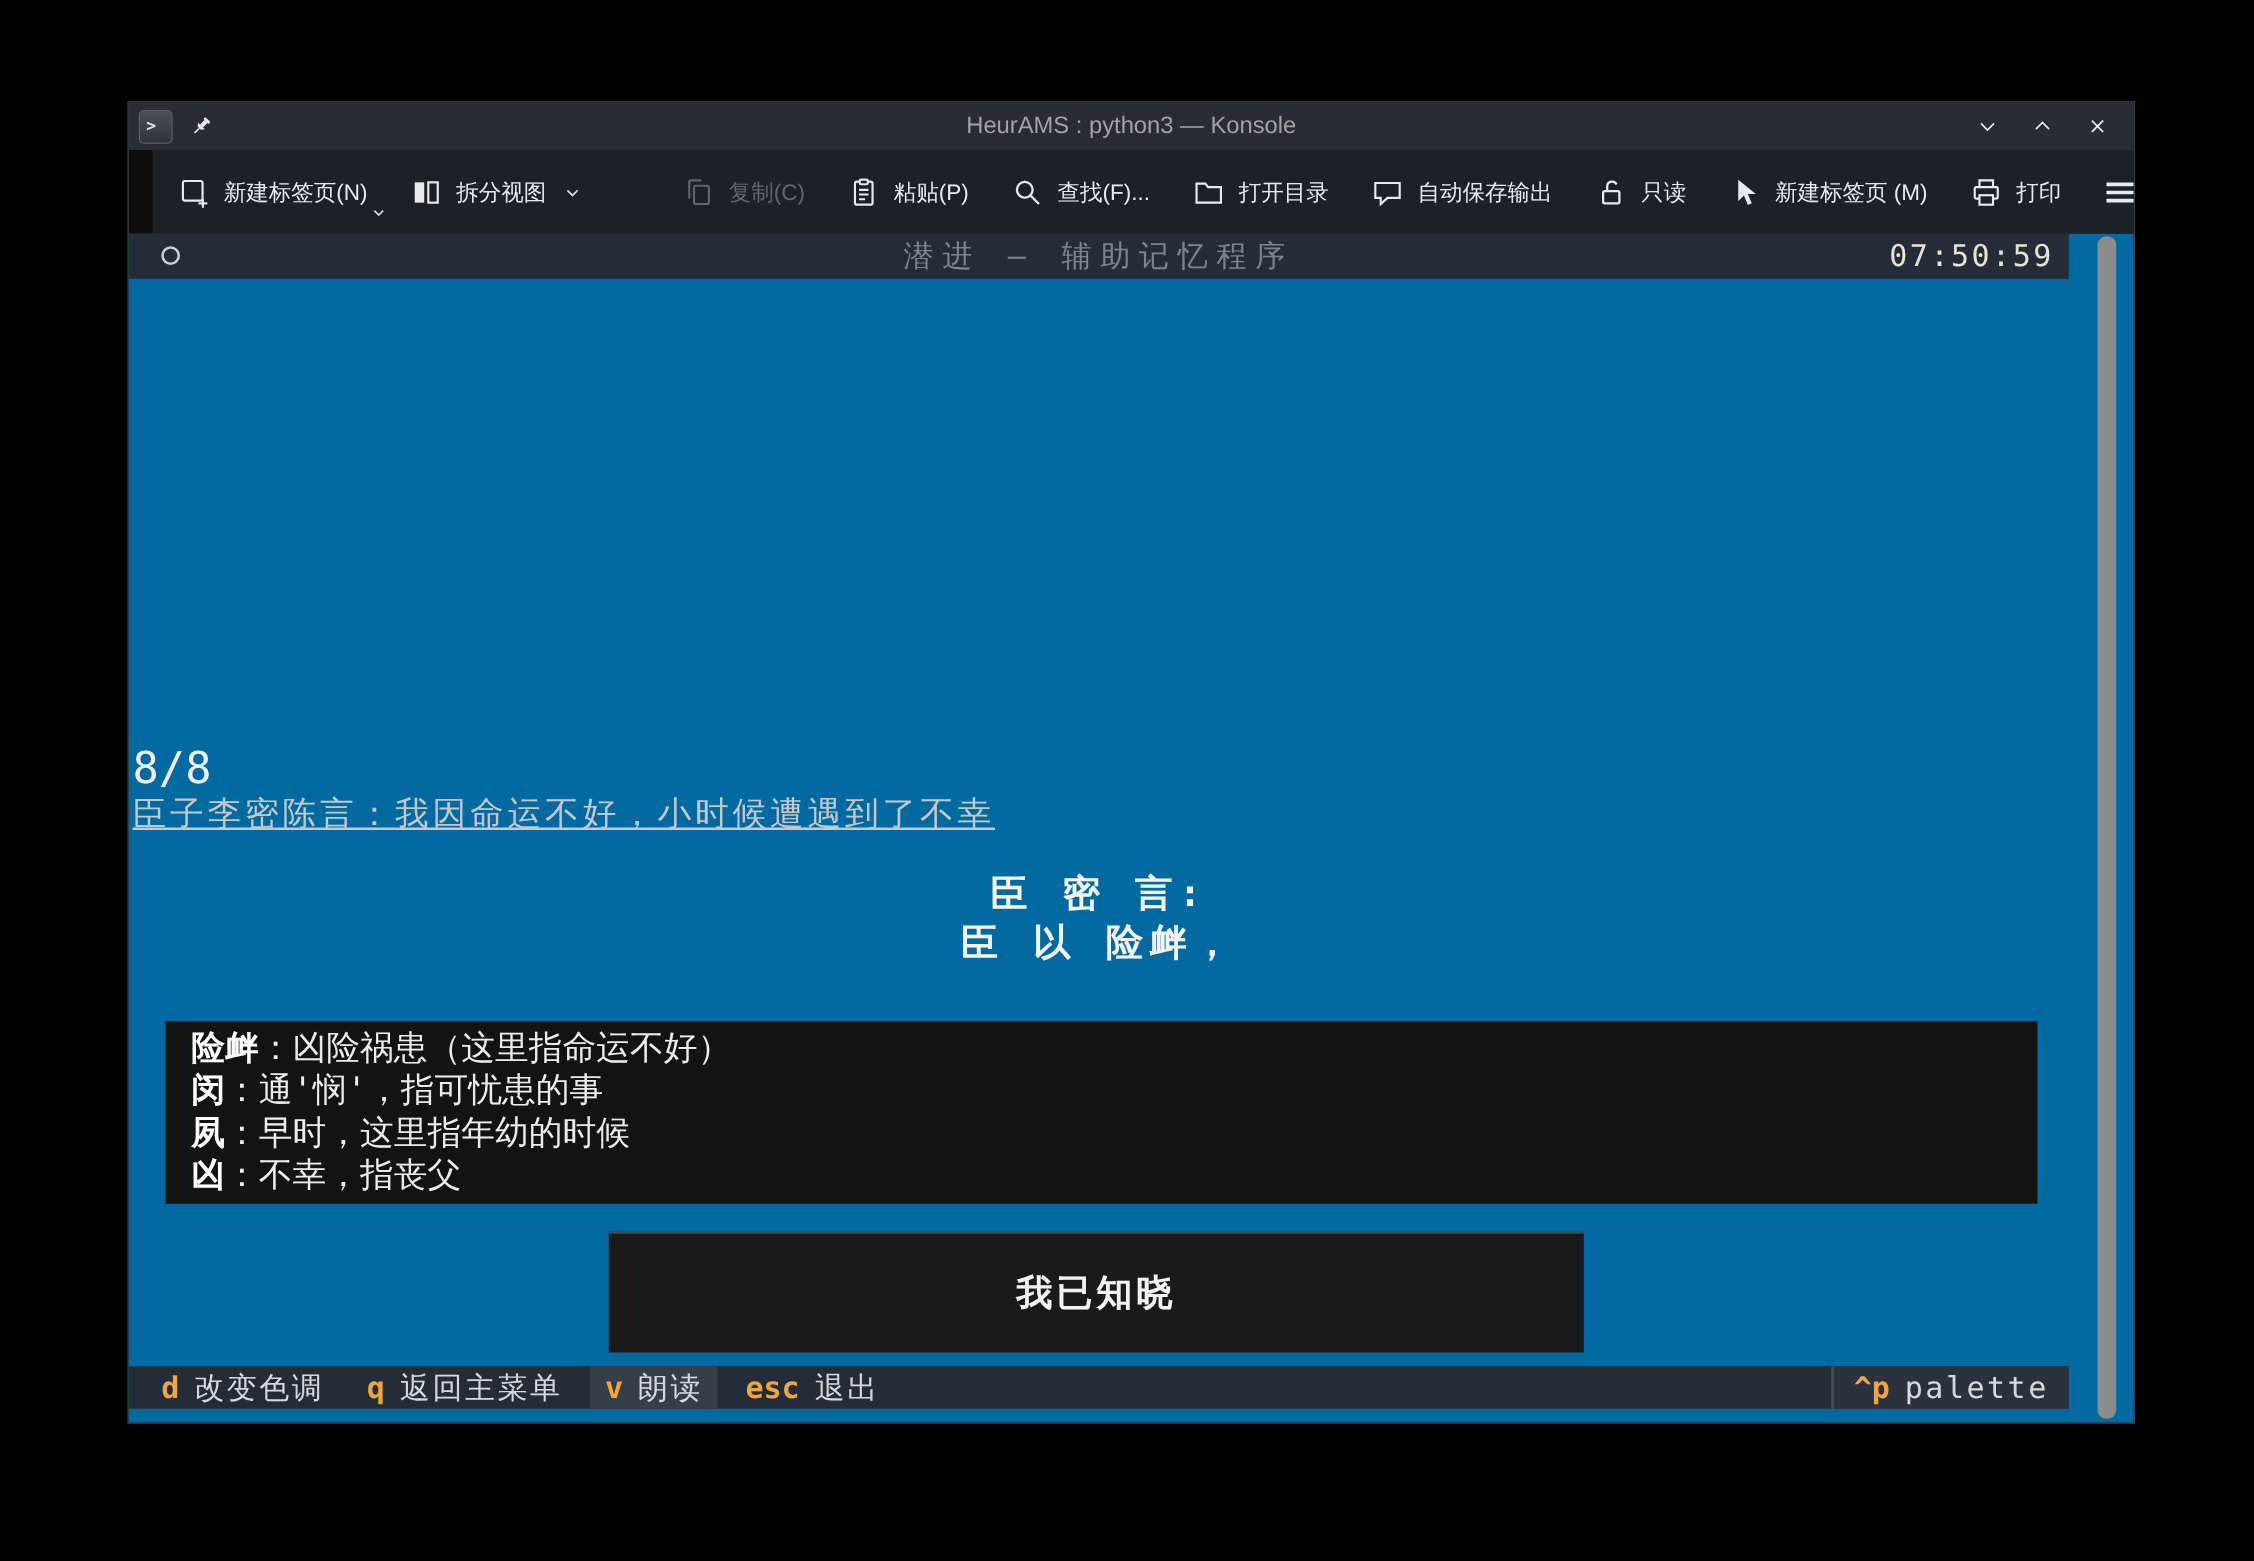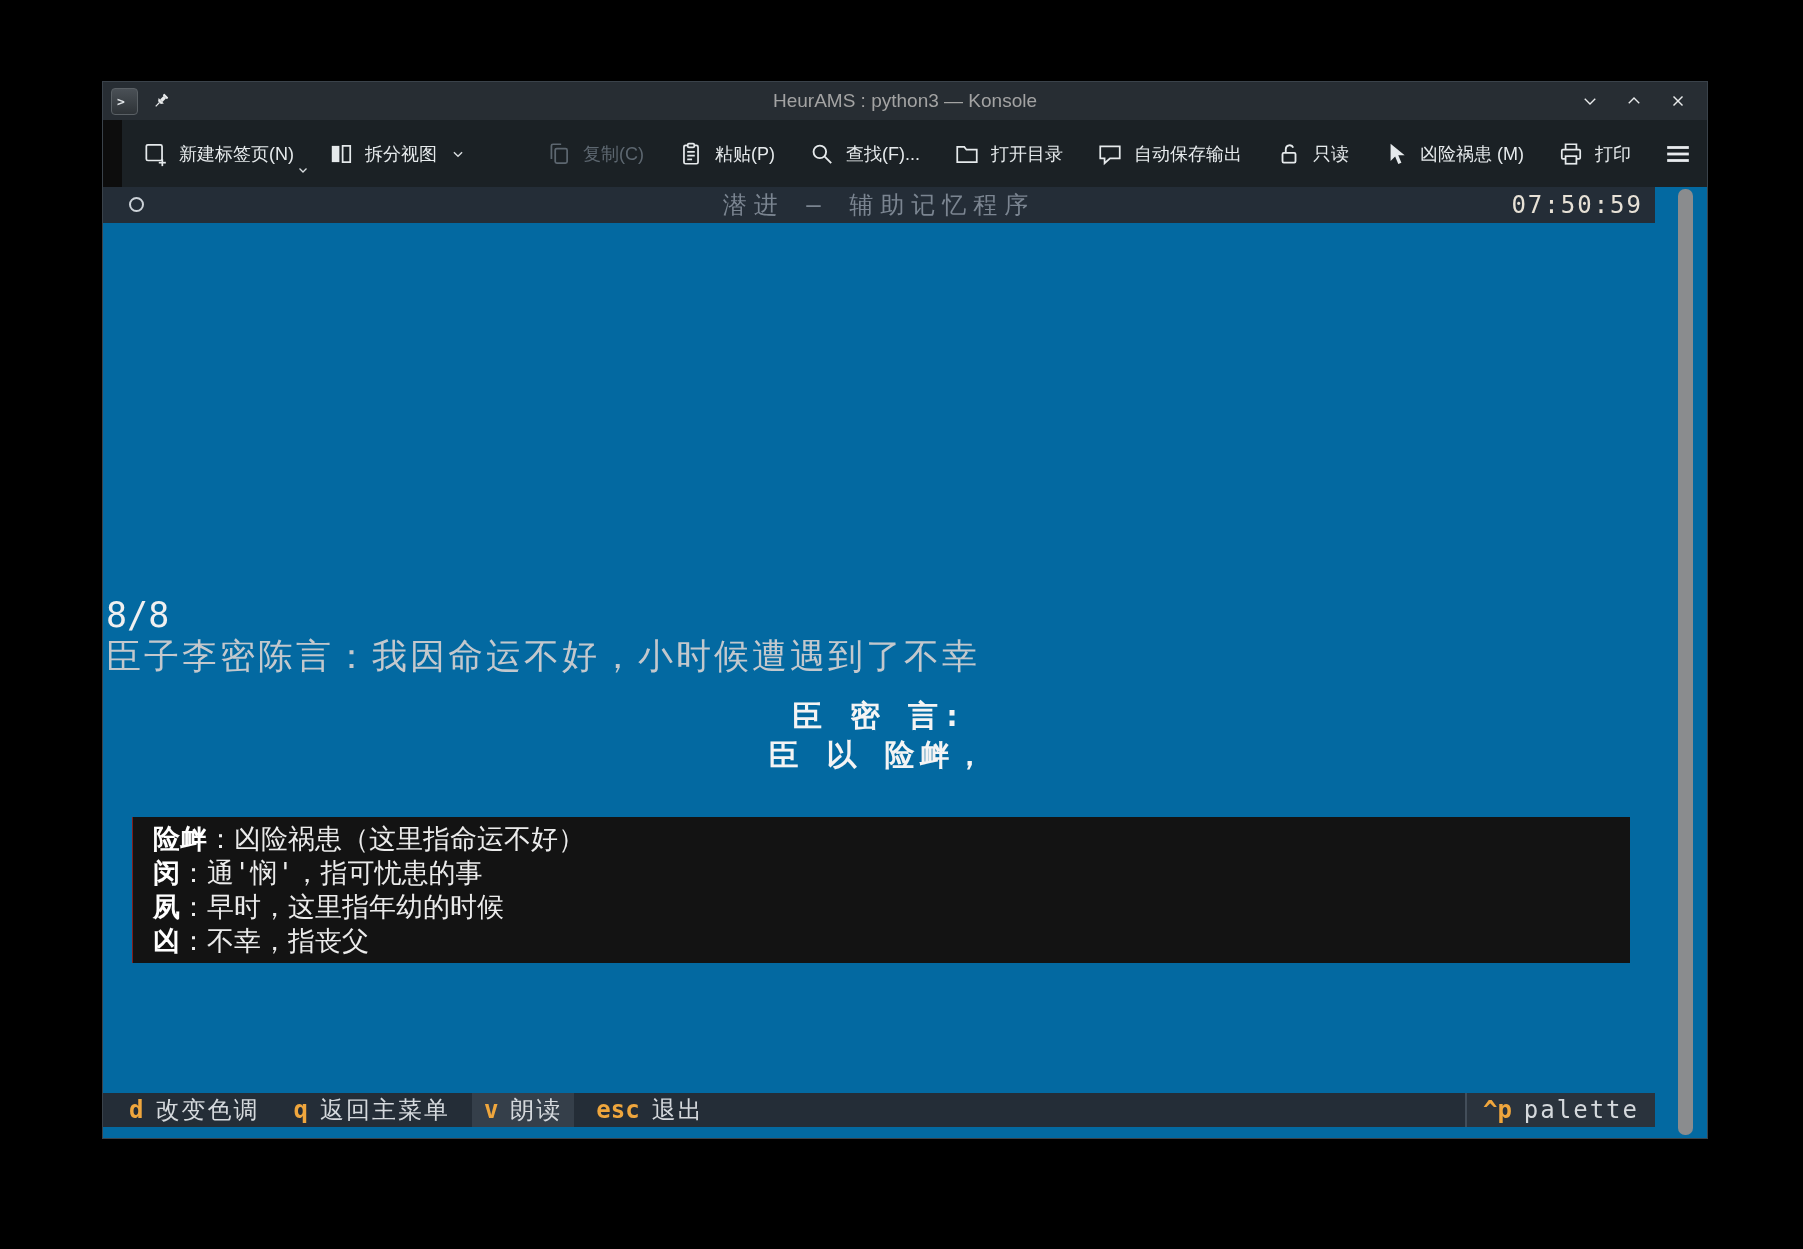--- a/index.html
+++ b/index.html
@@ -37,21 +37,21 @@
 
   .tui-header { position:absolute; top:0; left:0; right:52px; height:36px; background:#242d37; }
   .circle-indicator { position:absolute; left:26px; top:10px; width:15px; height:15px;
                       border:2px solid #ccd2d8; border-radius:50%; }
   .tui-title { position:absolute; left:0; right:0; top:0; line-height:36px; text-align:center;
                color:#7b8591; font-size:24px; letter-spacing:7px; }
   .tui-time  { position:absolute; right:12px; top:0; line-height:36px; color:#e7e1d6;
                font-size:24px; letter-spacing:2px; }
 
   .progress { position:absolute; left:3px; top:408px; color:#f0f0f0; font-size:35px; }
-  .hint     { position:absolute; left:3px; top:446px; color:#c3c8cd; font-size:35px; letter-spacing:3px; }
+  .hint     { position:absolute; left:3px; top:446px; color:#c3c8cd; font-size:27px; letter-spacing:3px;text-decoration:underline; }
 
   .poem { position:absolute; left:0; right:52px; top:509px; text-align:center; color:#f4f4f4;
           font-size:30px; font-weight:bold; line-height:39px; letter-spacing:5px; }
 
   .annotation { position:absolute; left:29px; right:77px; top:630px; background:#131313;
                 border-left:1px solid #7f1d1d; padding:5px 0 5px 20px;
                 color:#ebebeb; font-size:27px; line-height:34px; }
   .anno-term { font-weight:bold; color:#ffffff; }
 
   .confirm { position:absolute; left:384px; top:798px; width:780px; height:97px;
@@ -176,21 +176,21 @@
         <rect x="6" y="11" width="12" height="9" rx="1.2"></rect>
         <path d="M9 11V7.5a3.6 3.6 0 0 1 6.9-1.4"></path>
       </svg>
       <span>只读</span>
     </div>
 
     <div class="titem">
       <svg width="26" height="26" viewBox="0 0 24 24" fill="currentColor">
         <path d="M7 2.5v16l4.2-4.2 2.9 6.9 2.9-1.2-2.9-6.9h5.9z"></path>
       </svg>
-      <span>凶险祸患 (M)</span>
+      <span>新建标签页 (M)</span>
     </div>
 
     <div class="titem">
       <svg width="26" height="26" viewBox="0 0 24 24" fill="none" stroke="currentColor" stroke-width="1.6">
         <path d="M7 8V3h10v5"></path>
         <rect x="3.5" y="8" width="17" height="8.5" rx="1"></rect>
         <rect x="7" y="14" width="10" height="7" fill="#1b2125"></rect>
       </svg>
       <span>打印</span>
     </div>
@@ -220,20 +220,21 @@
       <div>臣 以 险衅，</div>
     </div>
 
     <div class="annotation">
       <div><span class="anno-term">险衅</span><span>：凶险祸患（这里指命运不好）</span></div>
       <div><span class="anno-term">闵</span><span>：通'悯'，指可忧患的事</span></div>
       <div><span class="anno-term">夙</span><span>：早时，这里指年幼的时候</span></div>
       <div><span class="anno-term">凶</span><span>：不幸，指丧父</span></div>
     </div>
 
+    <div class="confirm">我已知晓</div>
 
     <div class="tui-footer">
       <div class="fseg">
         <span class="fkey">d</span>
         <span class="flabel">改变色调</span>
       </div>
       <div class="fseg">
         <span class="fkey">q</span>
         <span class="flabel">返回主菜单</span>
       </div>

